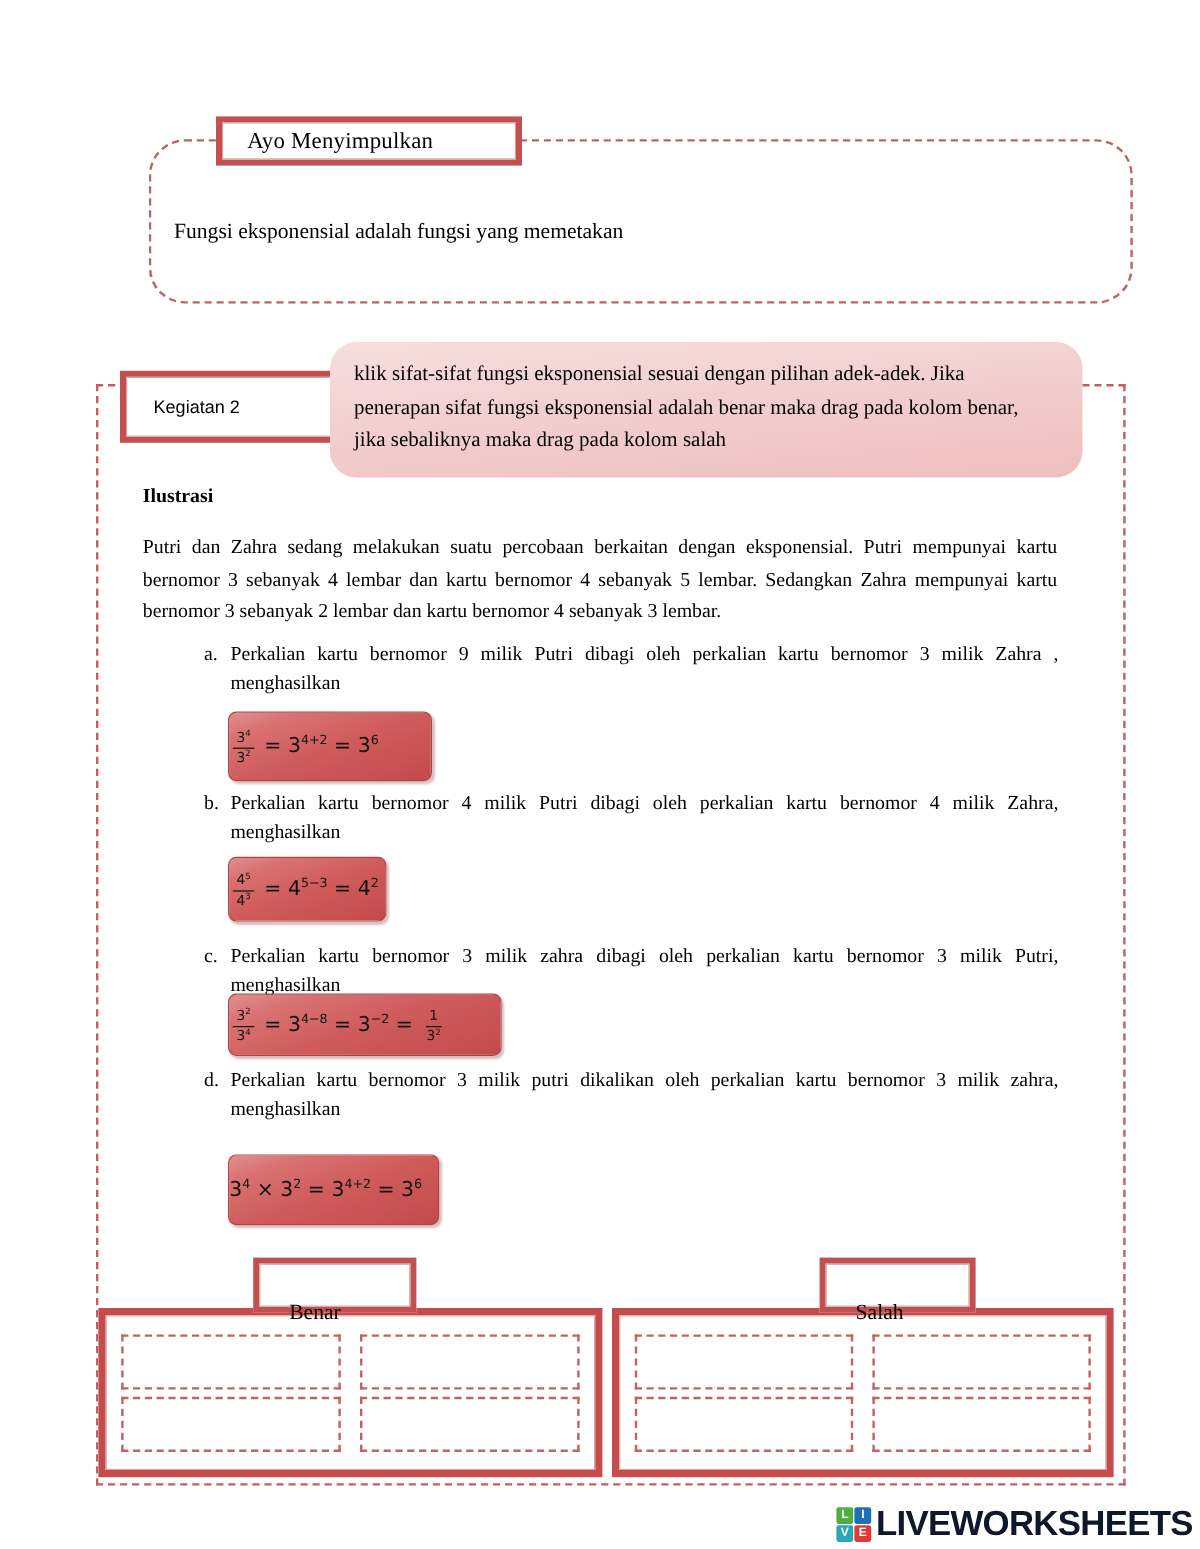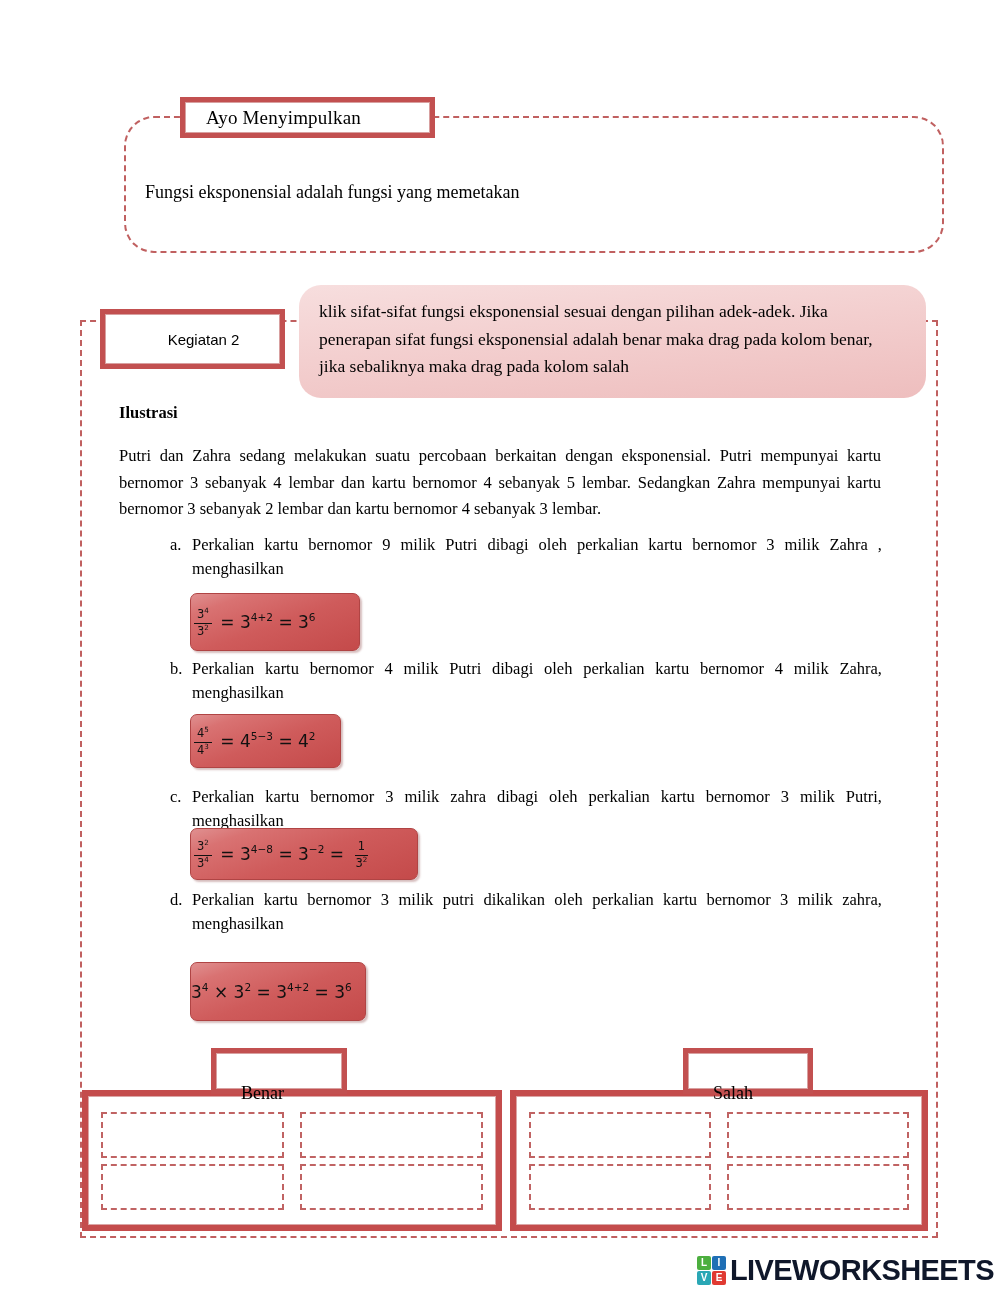--- a/index.html
+++ b/index.html
@@ -72,37 +72,36 @@
     height: 918px;
     border: 2px dashed #c06060;
     box-sizing: border-box;
   }
   #label-kegiatan {
     left: 100px;
     top: 309px;
     width: 185px;
     height: 60px;
   }
-  #label-kegiatan .label-inner { padding-left: 22px; justify-content: center; }
+  #label-kegiatan .label-inner { padding-left: 22px; }
   #label-kegiatan .label-text {
     font-family: "Liberation Sans", sans-serif;
     font-size: 15px;
   }
 
   #instruction-bubble {
     left: 275px;
     top: 285px;
     width: 627px;
     height: 113px;
     border-radius: 22px;
     background: linear-gradient(175deg, #f7dede 0%, #f3cfcf 45%, #eebebe 100%);
     box-sizing: border-box;
     padding: 13px 24px 0 20px;
     z-index: 6;
-    margin-left: 24px;
   }
   #instruction-bubble .bubble-text {
     font-size: 17.5px;
     line-height: 1.58;
   }
 
   #heading-ilustrasi {
     left: 119px;
     top: 403px;
     font-size: 16.5px;
@@ -163,21 +162,21 @@
     line-height: 1.18;
     margin: 0 3px;
     position: relative;
     top: 1px;
   }
   .frac .num { border-bottom: 1.2px solid #111; padding: 0 3px 1px 3px; }
   .frac .den { padding: 1px 3px 0 3px; }
   sup { font-size: 0.62em; vertical-align: super; line-height: 0; }
 
   #card-a { left: 190px; top: 593px; width: 170px; height: 58px; }
-  #card-b { left: 190px; top: 714px; width: 151px; height: 54px; }
+  #card-b { left: 190px; top: 714px; width: 132px; height: 54px; }
   #card-c { left: 190px; top: 828px; width: 228px; height: 52px; }
   #card-d { left: 190px; top: 962px; width: 176px; height: 59px; }
 
   
   .drop-panel {
     position: absolute;
     top: 1090px;
     height: 141px;
     border: 6px solid #c44c4c;
     background: #ffffff;

